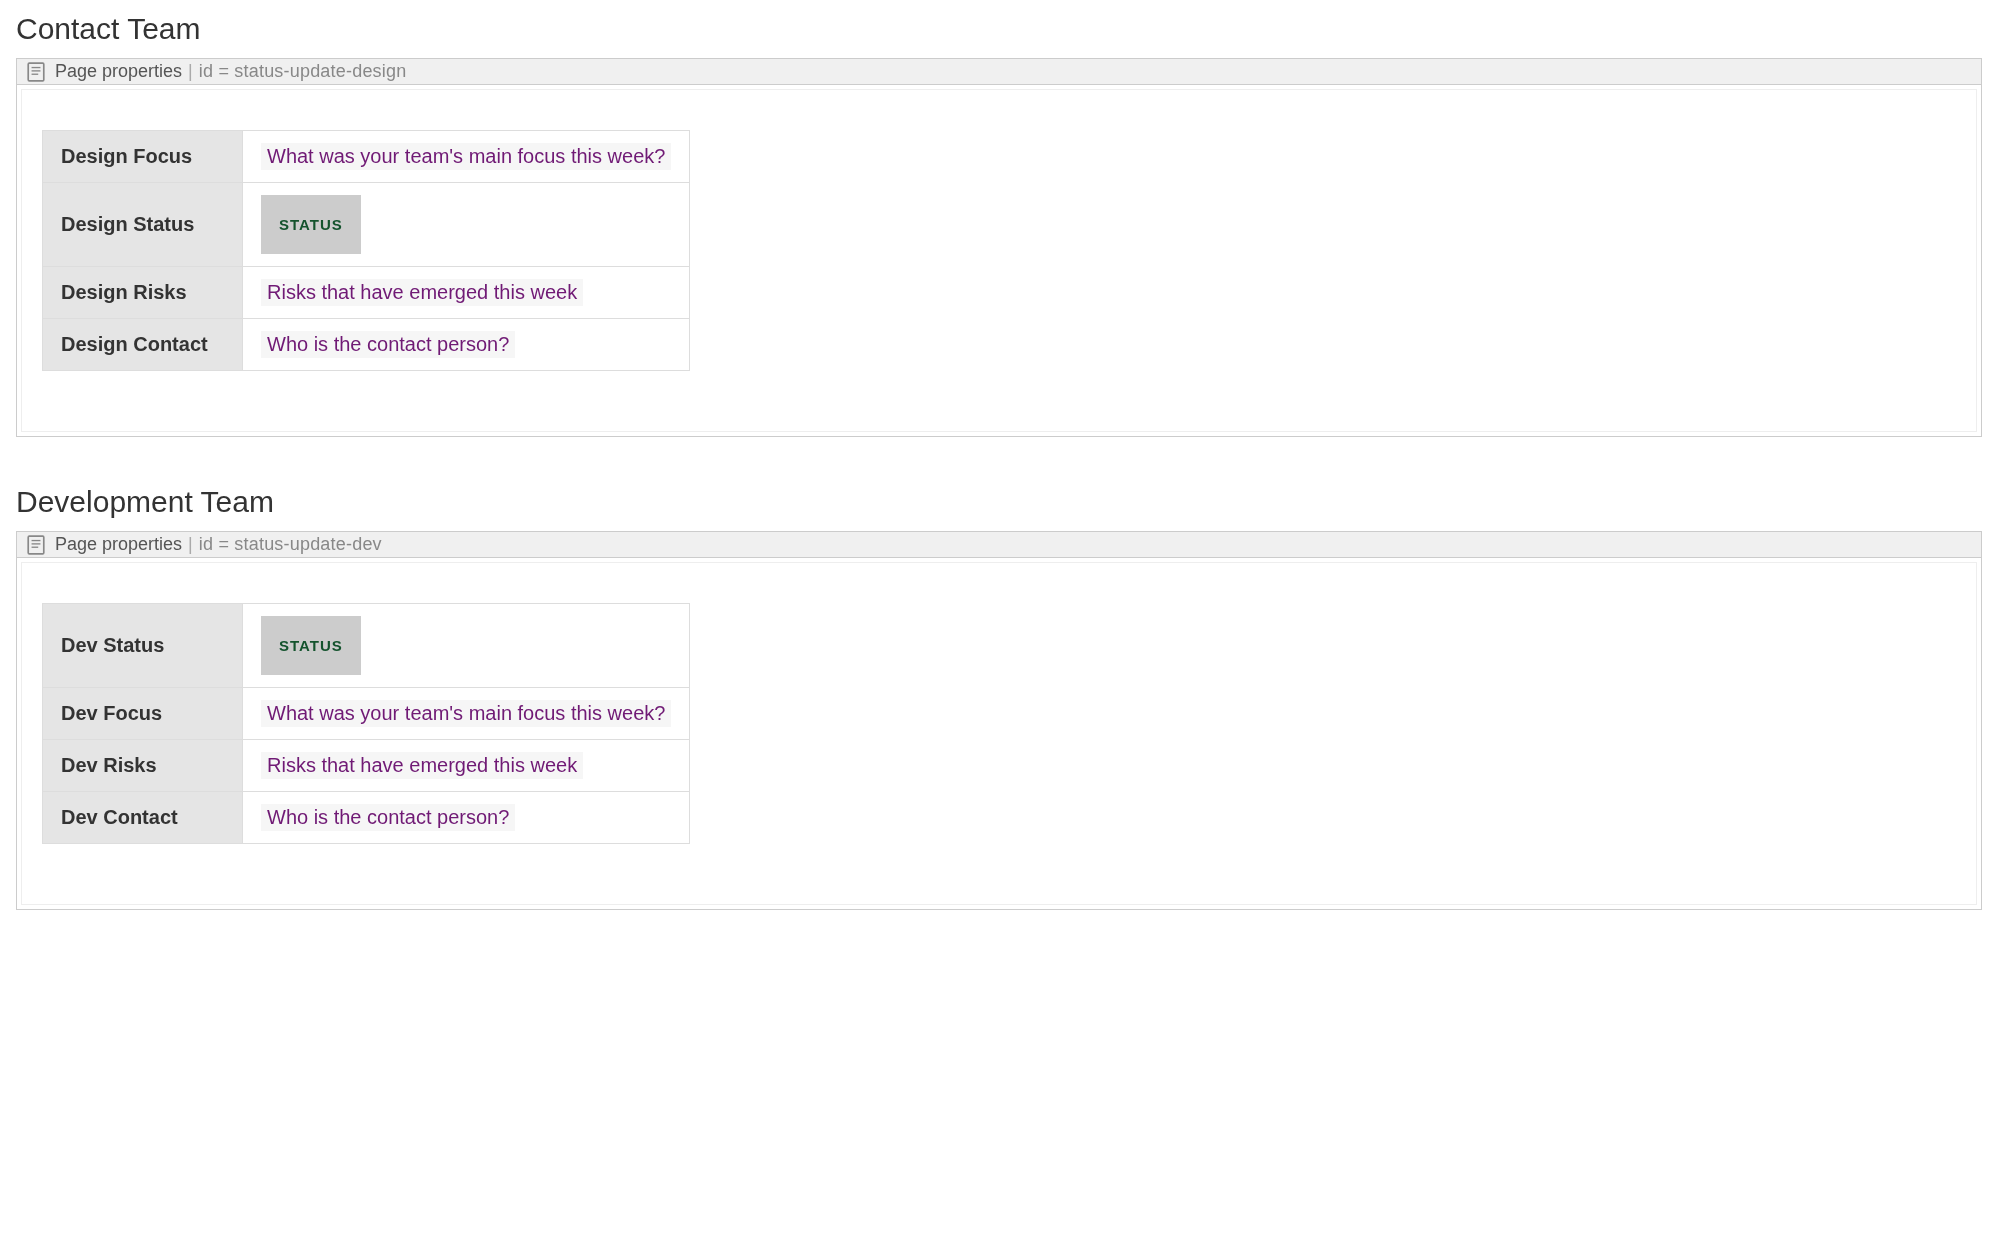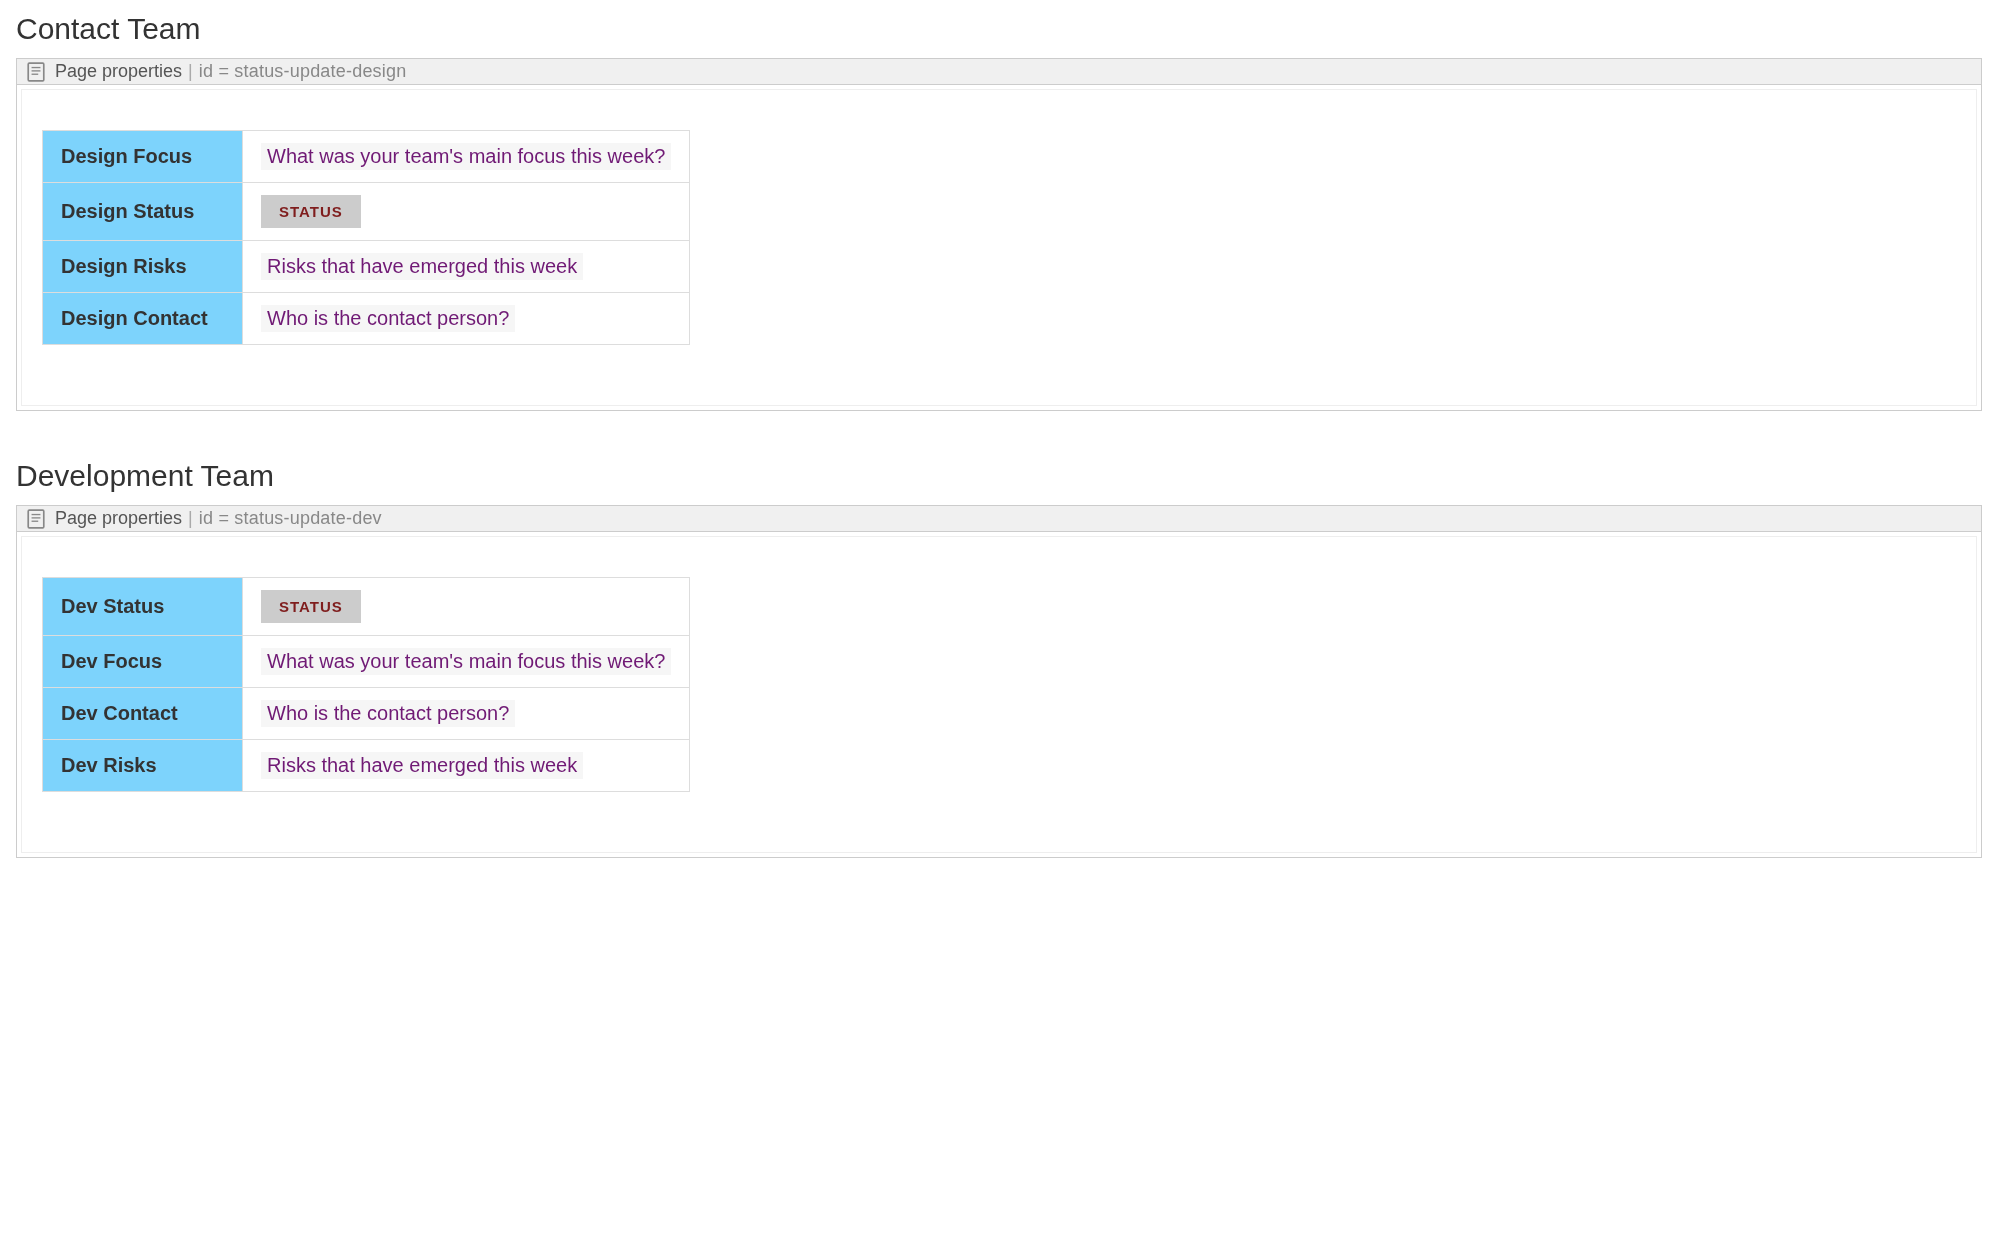--- a/index.html
+++ b/index.html
@@ -44,43 +44,43 @@
     border-collapse: collapse;
     border: 1px solid #ddd;
   }
   table.prop-table td {
     border: 1px solid #ddd;
     padding: 12px 18px;
     font-size: 20px;
     vertical-align: middle;
   }
   table.prop-table td.key {
-    background: #7dd3fc;
+    background: #e5e5e5;
     font-weight: 700;
     color: #333;
     min-width: 200px;
   }
   table.prop-table td.val {
     background: #fff;
     min-width: 400px;
   }
   .placeholder {
     display: inline-block;
     background: #f6f6f6;
     color: #701a75;
     padding: 2px 6px;
   }
   .status-lozenge {
     display: inline-block;
     background: #ccc;
-    color: #7f1d1d;
+    color: #14532d;
     font-weight: 700;
     letter-spacing: 1px;
     font-size: 15px;
-    padding: 8px 18px;
+    padding: 21px 18px;
     text-transform: uppercase;
   }
   .page-icon {
     width: 18px; height: 20px; flex-shrink: 0;
   }
 </style>
 </head>
 <body>
 
 <div class="section">
@@ -137,24 +137,24 @@
         <tbody>
             <tr>
           <td class="key">Dev Status</td>
           <td class="val"><span class="status-lozenge">STATUS</span></td>
         </tr>
         <tr>
           <td class="key">Dev Focus</td>
           <td class="val"><span class="placeholder">What was your team's main focus this week?</span></td>
         </tr>
         <tr>
+          <td class="key">Dev Risks</td>
+          <td class="val"><span class="placeholder">Risks that have emerged this week</span></td>
+        </tr>
+        <tr>
           <td class="key">Dev Contact</td>
           <td class="val"><span class="placeholder">Who is the contact person?</span></td>
-        </tr>
-        <tr>
-          <td class="key">Dev Risks</td>
-          <td class="val"><span class="placeholder">Risks that have emerged this week</span></td>
         </tr>
       </tbody>
         </table>
     </div>
   </div>
 </div>
 
 </body></html>

